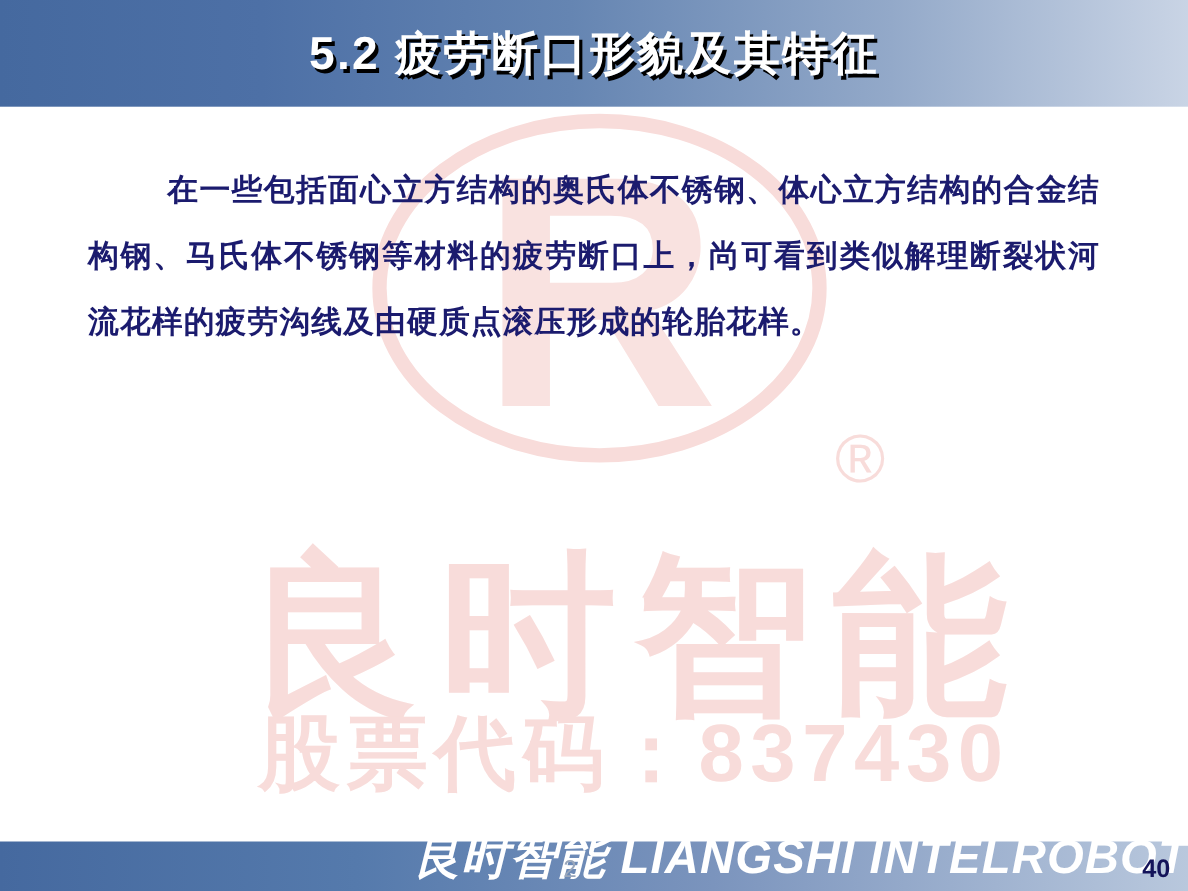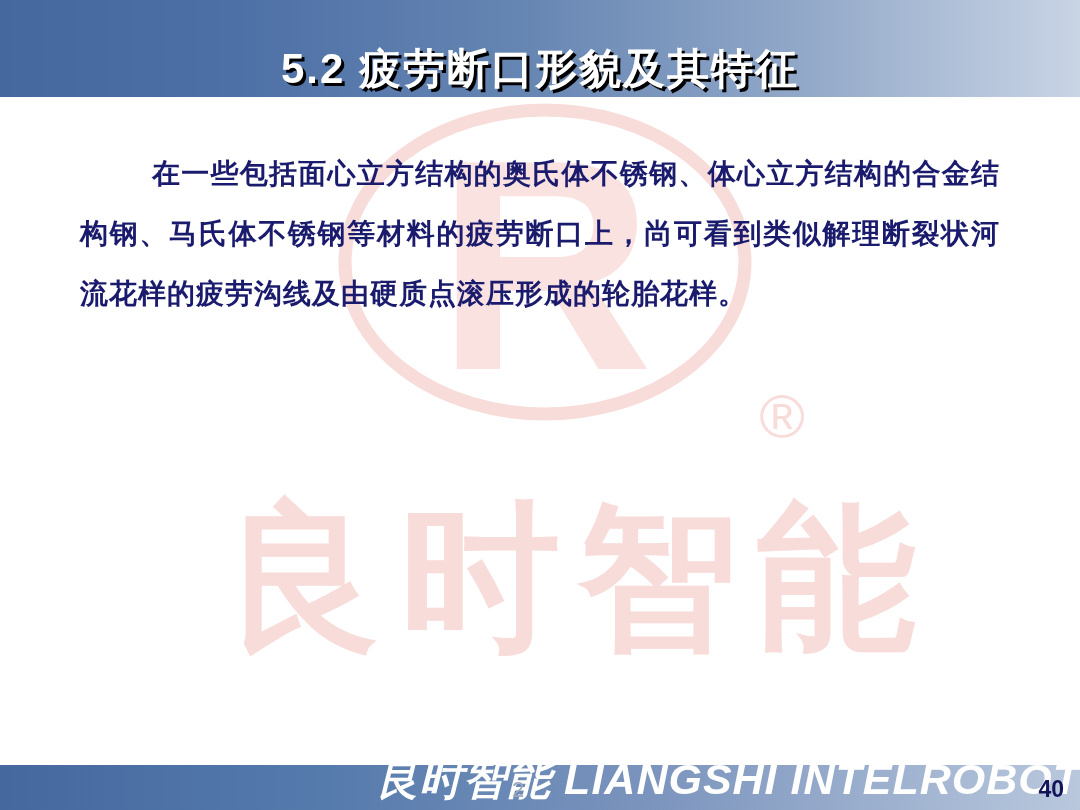--- a/index.html
+++ b/index.html
@@ -12,21 +12,21 @@
     font-family: "Liberation Sans", sans-serif;
   }
 
   
   .header {
     position: absolute;
     top: 0; left: 0; right: 0;
     height: 97px;
     background: linear-gradient(90deg, #45699f 0%, #4d70a6 22%, #6585b2 48%, #93a9c9 75%, #c9d4e5 100%);
     display: flex;
-    align-items: flex-end;
+    align-items: center;
     justify-content: center;
     z-index: 2;
   }
   .title {
     color: #ffffff;
     font-size: 42px;
     font-weight: bold;
     letter-spacing: 2px;
     text-shadow: 3px 3px 0 #000000;
     white-space: nowrap;
@@ -130,20 +130,21 @@
 
 <div class="slide">
 
   <div class="watermark-layer">
     <svg class="wm-logo" width="520" height="370" viewBox="0 0 520 370">
       <ellipse cx="215" cy="162" rx="200" ry="152" fill="none" stroke="#f8dcda" stroke-width="13"></ellipse>
       <text x="215" y="165" font-size="300" font-weight="bold" text-anchor="middle" dominant-baseline="central" fill="#f9e2e0" font-family="Liberation Sans, sans-serif">R</text>
       <text x="452" y="338" font-size="62" text-anchor="middle" fill="#f8dcda" font-family="Liberation Sans, sans-serif">®</text>
     </svg>
     <div class="wm-brand">良时智能</div>
+    <div class="wm-stock">股票代码：837430</div>
   </div>
 
   <div class="header">
     <div class="title">5.2 疲劳断口形貌及其特征</div>
   </div>
 
   <div class="content">
     <p>在一些包括面心立方结构的奥氏体不锈钢、体心立方结构的合金结构钢、马氏体不锈钢等材料的疲劳断口上，尚可看到类似解理断裂状河流花样的疲劳沟线及由硬质点滚压形成的轮胎花样。</p>
   </div>
 

